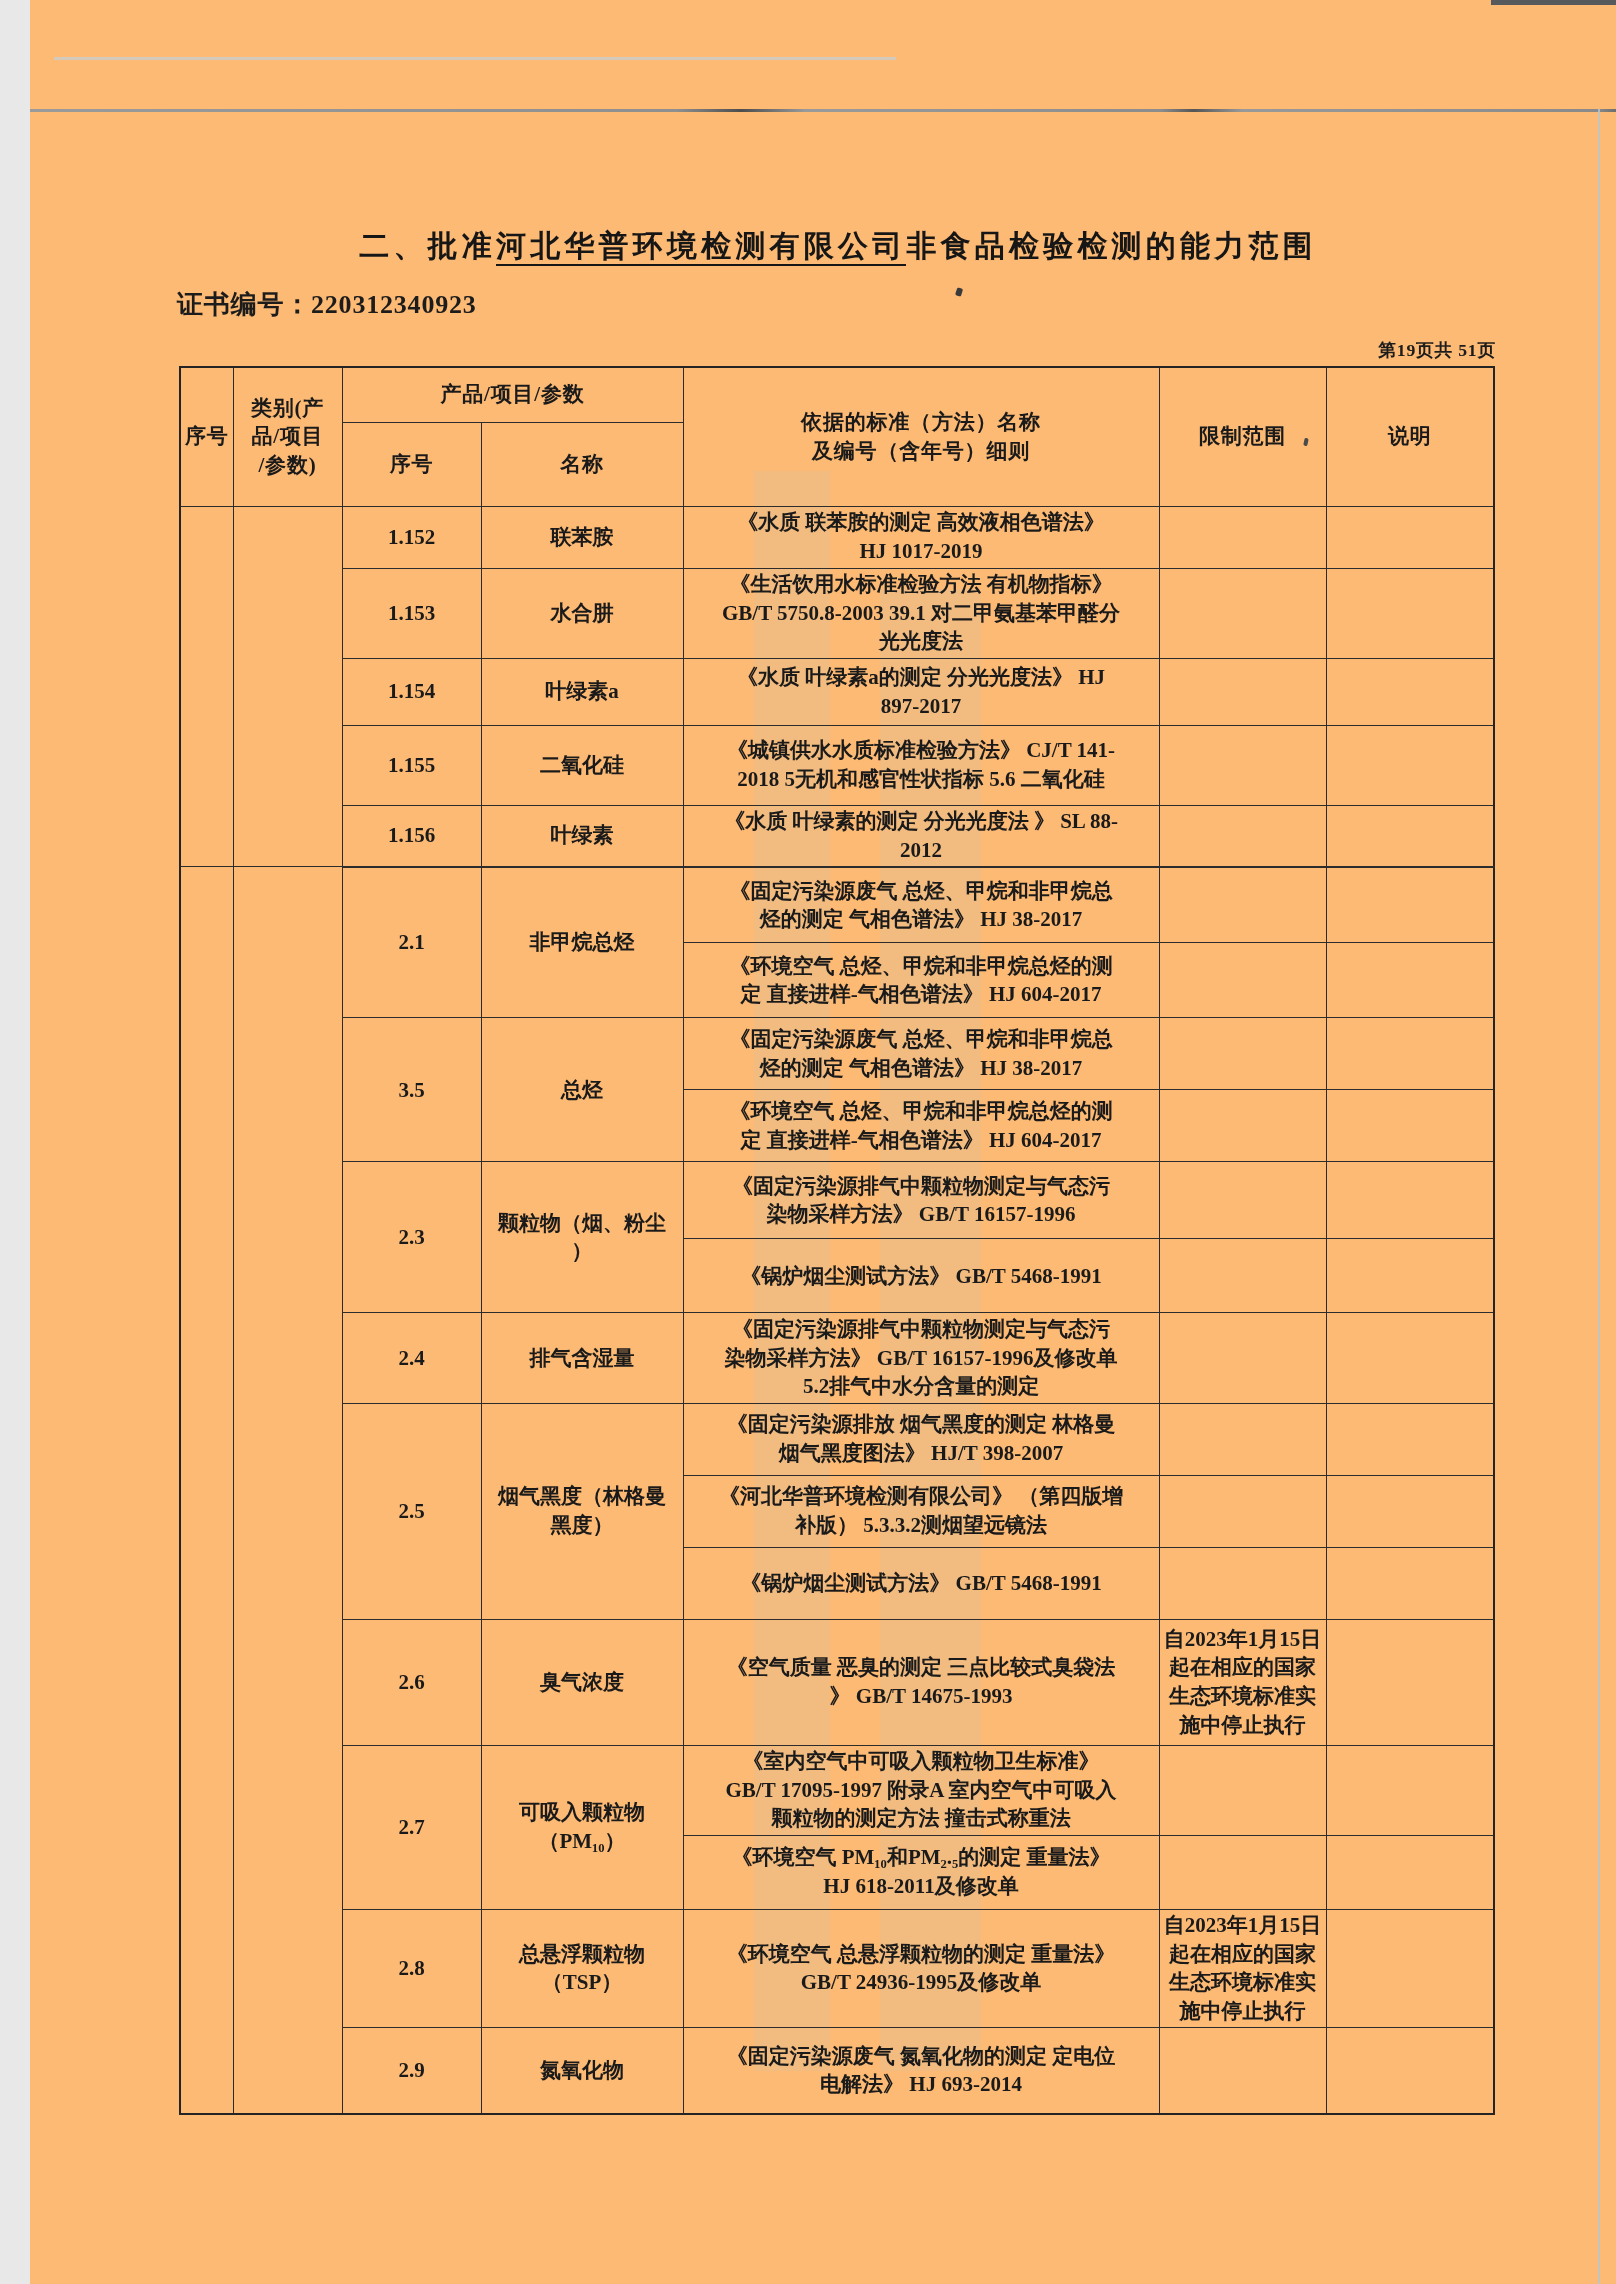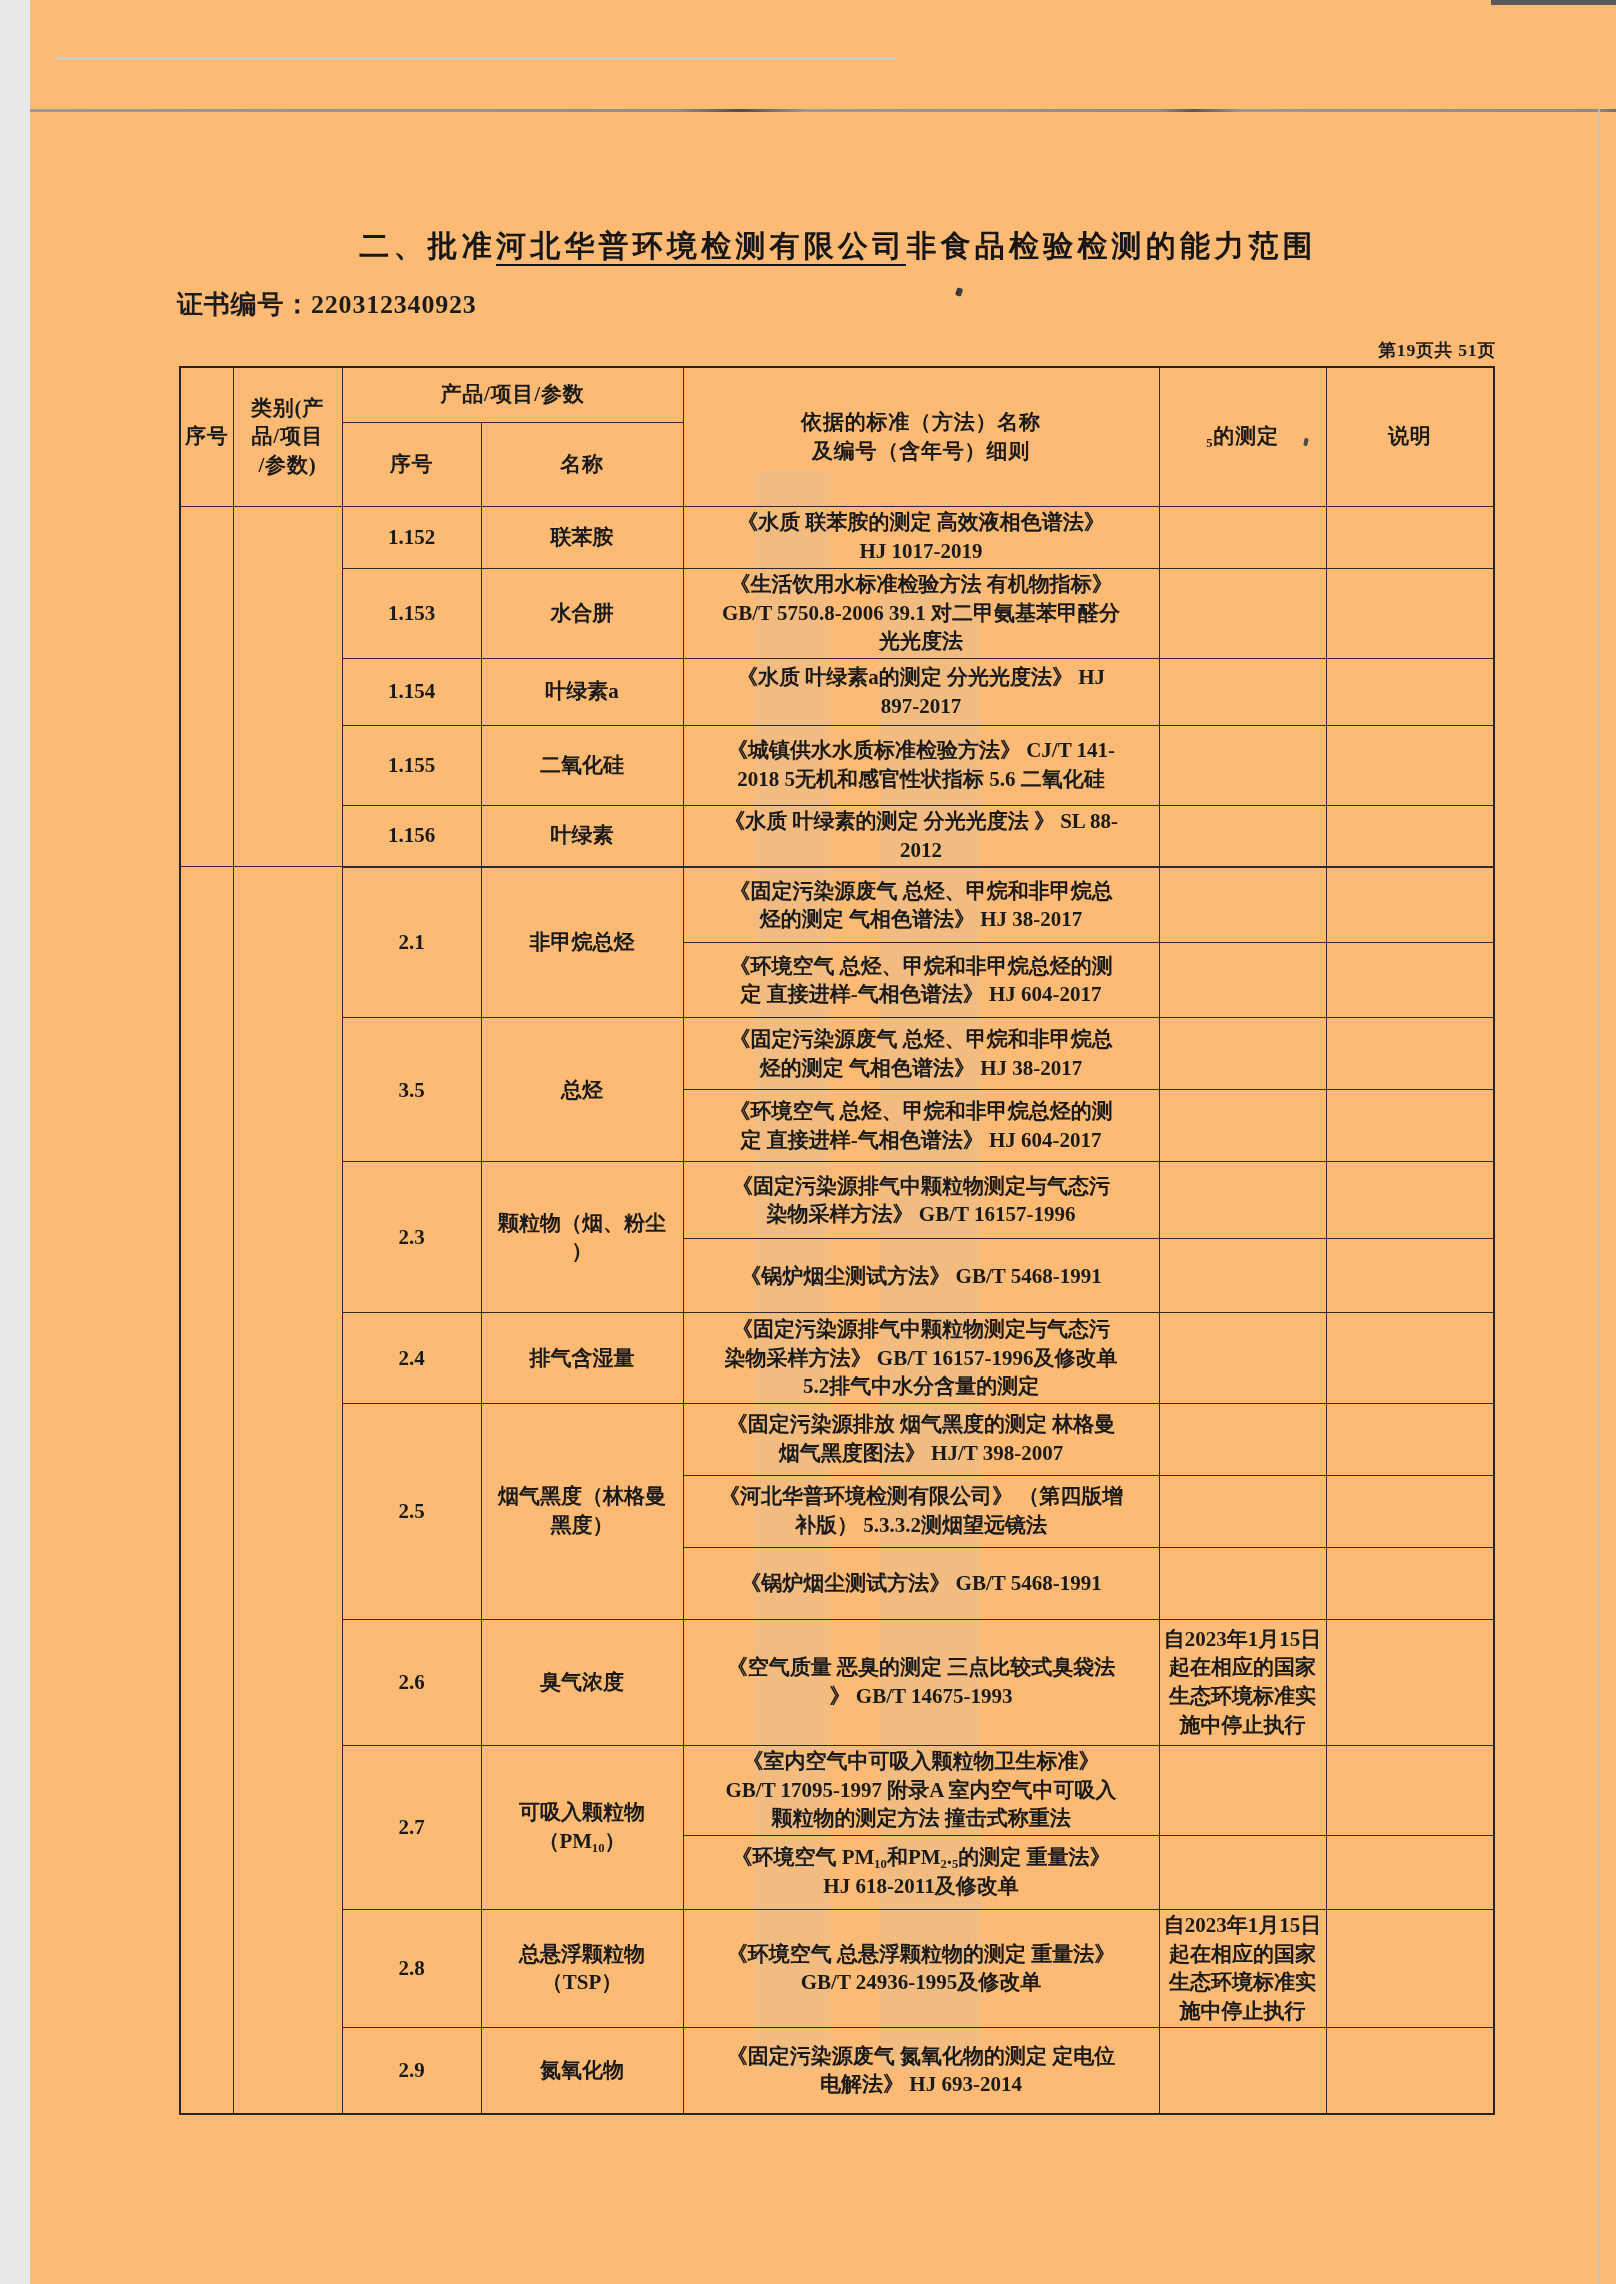--- a/index.html
+++ b/index.html
@@ -82,21 +82,21 @@
 
     <tbody>
         <tr style="height:55px">
       <td class="hdr pre" rowspan="2">序号</td>
       <td class="hdr pre" rowspan="2">类别(产
 品/项目
 /参数)</td>
       <td class="hdr" colspan="2">产品/项目/参数</td>
       <td class="hdr pre" rowspan="2">依据的标准（方法）名称
 及编号（含年号）细则</td>
-      <td class="hdr" rowspan="2">₅的测定</td>
+      <td class="hdr" rowspan="2">限制范围</td>
       <td class="hdr" rowspan="2">说明</td>
     </tr>
     <tr style="height:84px">
       <td class="hdr">序号</td>
       <td class="hdr">名称</td>
     </tr>
 
     <tr style="height:62px">
       <td rowspan="5"></td>
       <td rowspan="5"></td>
@@ -104,21 +104,21 @@
       <td class="pre">联苯胺</td>
       <td class="std pre">《水质 联苯胺的测定 高效液相色谱法》
 HJ 1017-2019</td>
       <td class="restrict"></td>
       <td></td>
     </tr>
     <tr style="height:81px">
       <td>1.153</td>
       <td class="pre">水合肼</td>
       <td class="std pre">《生活饮用水标准检验方法 有机物指标》
-GB/T 5750.8-2006 39.1 对二甲氨基苯甲醛分
+GB/T 5750.8-2003 39.1 对二甲氨基苯甲醛分
 光光度法</td>
       <td class="restrict"></td>
       <td></td>
     </tr>
     <tr style="height:67px">
       <td>1.154</td>
       <td class="pre">叶绿素a</td>
       <td class="std pre">《水质 叶绿素a的测定 分光光度法》 HJ
 897-2017</td>
       <td class="restrict"></td>

